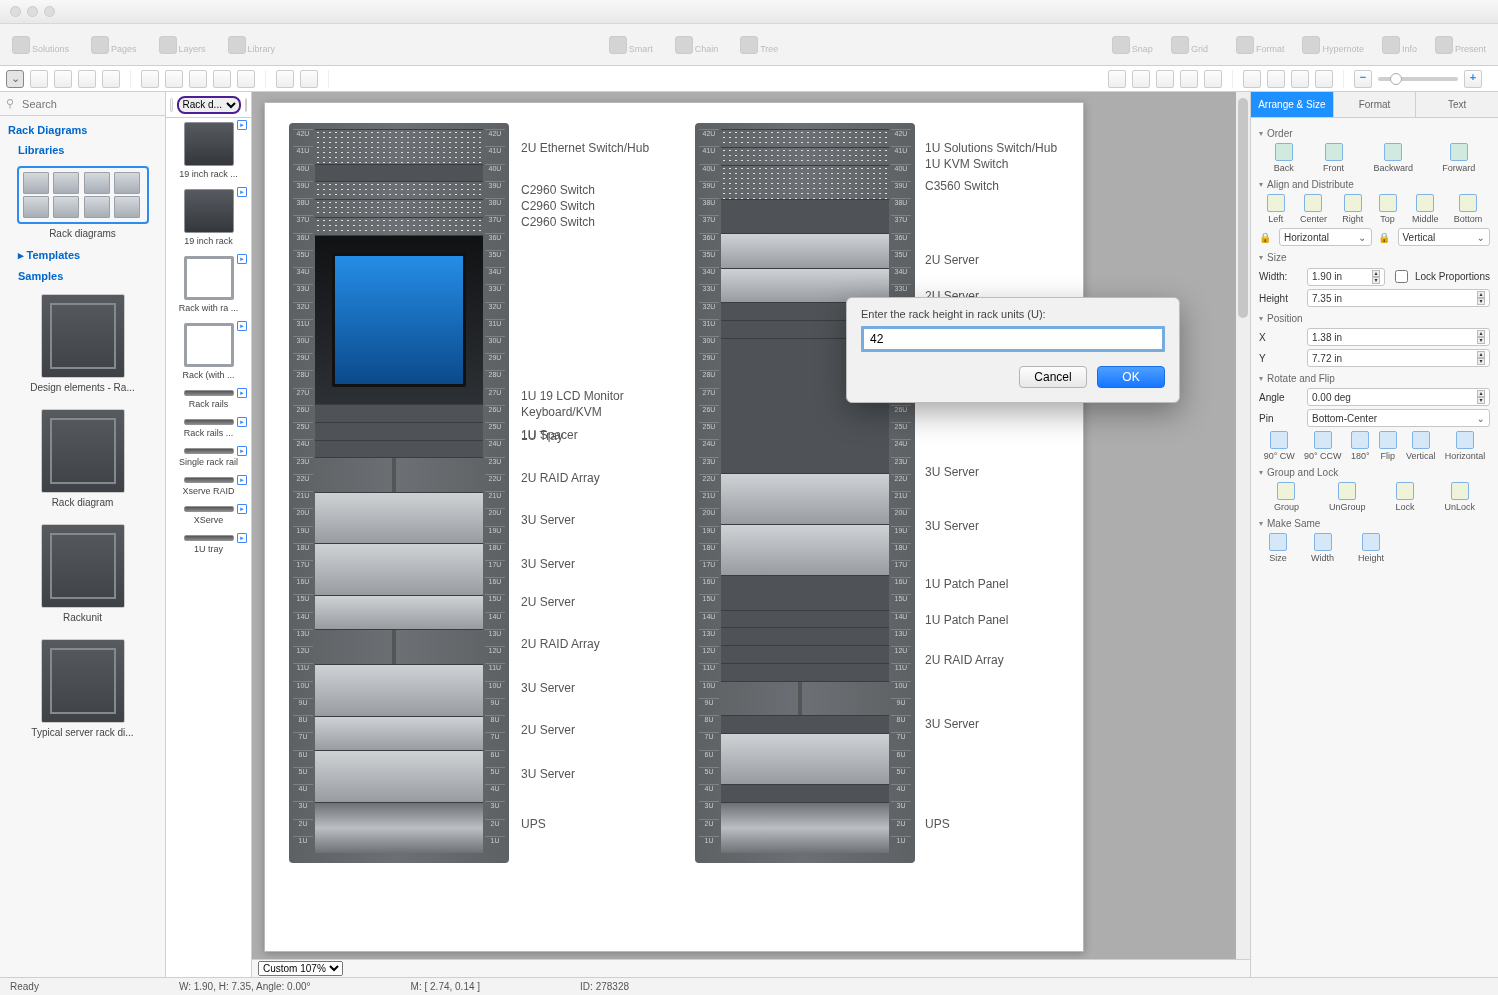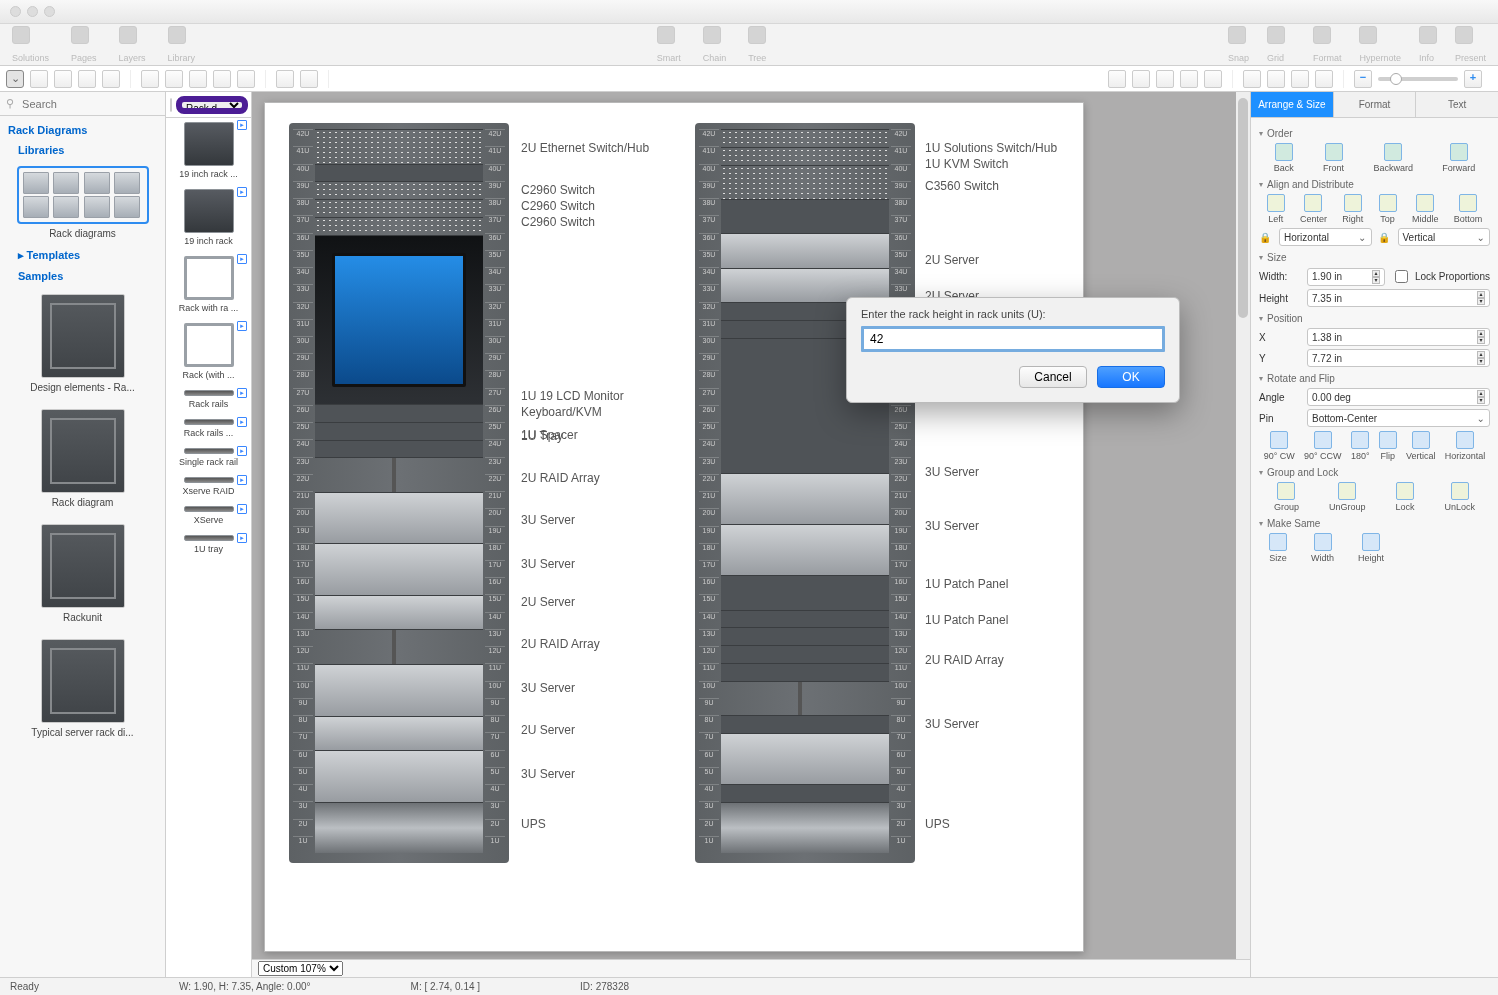--- a/index.html
+++ b/index.html
@@ -11,21 +11,21 @@
   *{box-sizing:border-box}
   body{margin:0;width:1498px;height:995px;background:#fff;color:var(--tx);font-size:11px;overflow:hidden}
   
   .titlebar{height:24px;background:linear-gradient(#f8f8f8,#e8e8e8);border-bottom:1px solid #d7d7d7;display:flex;align-items:center;position:relative}
   .tl-dots{display:flex;gap:6px;margin-left:10px}
   .dot{width:11px;height:11px;border-radius:50%;background:#ddd;border:1px solid #ccc}
   .title-center{position:absolute;left:0;right:0;text-align:center;color:#777;font-size:12px;pointer-events:none}
   
   .toolbar{height:42px;background:var(--bar);border-bottom:1px solid var(--border);display:flex;align-items:center;padding:0 8px;gap:20px}
   .tool-group{display:flex;gap:14px}
-  .tool-btn{display:flex;flex-direction:column;align-items:flex-start;gap:9px;color:#bbb;font-size:9px;padding:0 4px}
+  .tool-btn{display:flex;flex-direction:row;align-items:flex-end;gap:2px;color:#bbb;font-size:9px;padding:0 4px}
   .tool-btn .ic{width:18px;height:18px;background:#d4d4d4;border-radius:3px;border:1px solid #ccc}
   .spacer{flex:1}
   .tool-tog{display:flex;gap:10px}
   
   .toolstrip{height:26px;background:#fff;border-bottom:1px solid var(--border);display:flex;align-items:center;padding:0 6px;gap:10px}
   .ts-group{display:flex;gap:6px;align-items:center;border-right:1px solid #eee;padding-right:10px}
   .ts-btn{width:18px;height:18px;border:1px solid #ccc;border-radius:2px;background:linear-gradient(#fdfdfd,#eee)}
   .ts-btn.sel{border-color:#888;background:#e4e4e4}
   
   .body{display:flex;height:calc(100% - 24px - 42px - 26px - 18px)}
@@ -42,21 +42,21 @@
   .thumb-grid .c{width:26px;height:22px;background:linear-gradient(#d5d9dd,#a7aeb6);border:1px solid #9aa0a8;border-radius:1px}
   .nav-cap{font-size:10px;color:#444;margin-top:4px;text-align:center;max-width:150px;white-space:nowrap;overflow:hidden;text-overflow:ellipsis}
   .nav-item{display:flex;flex-direction:column;align-items:center;padding:8px 0}
   .nav-item .img{width:84px;height:84px;background:linear-gradient(#eee,#ddd);border:1px solid #cbcbcb;border-radius:2px;display:flex;align-items:center;justify-content:center}
   .nav-item .img.rack-icn{background:linear-gradient(#575b5f,#3e4246);position:relative}
   .nav-item .img.rack-icn:after{content:"";position:absolute;inset:8px;border:2px solid #86898c;}
 
   
   .shapes{width:86px;border-right:1px solid var(--border);background:#fff;display:flex;flex-direction:column}
   .shp-head{height:26px;border-bottom:1px solid var(--border);display:flex;align-items:center;padding:0 4px;gap:4px}
-  .shp-head select{flex:1;font-size:10px;border:6px solid #4c1d95;border-radius:8px;height:18px}
+  .shp-head select{flex:1;font-size:10px;border:2px solid #4c1d95;border-radius:8px;height:18px}
   .shp-list{flex:1;overflow-y:hidden;padding:4px 6px}
   .shp-item{display:flex;flex-direction:column;align-items:center;margin-bottom:10px;position:relative}
   .shp-item .box{width:50px;height:44px;background:linear-gradient(#575b61,#34383c);border:1px solid #8e9398;border-radius:2px}
   .shp-item .box.frame{background:#fff;border:3px solid #9aa0a6;border-radius:2px}
   .shp-item .box.line{height:6px;background:linear-gradient(#555,#888);width:50px}
   .shp-item .cap{font-size:9px;margin-top:3px;color:#444;text-align:center;white-space:nowrap;overflow:hidden;text-overflow:ellipsis;max-width:72px}
   .shp-item .pop{position:absolute;top:-2px;right:-2px;width:10px;height:10px;border:1px solid #3a87ff;background:#fff;border-radius:1px;font-size:7px;color:#3a87ff;display:flex;align-items:center;justify-content:center}
 
   
   .canvas-area{flex:1;position:relative;background:#aeadad;overflow:hidden}

